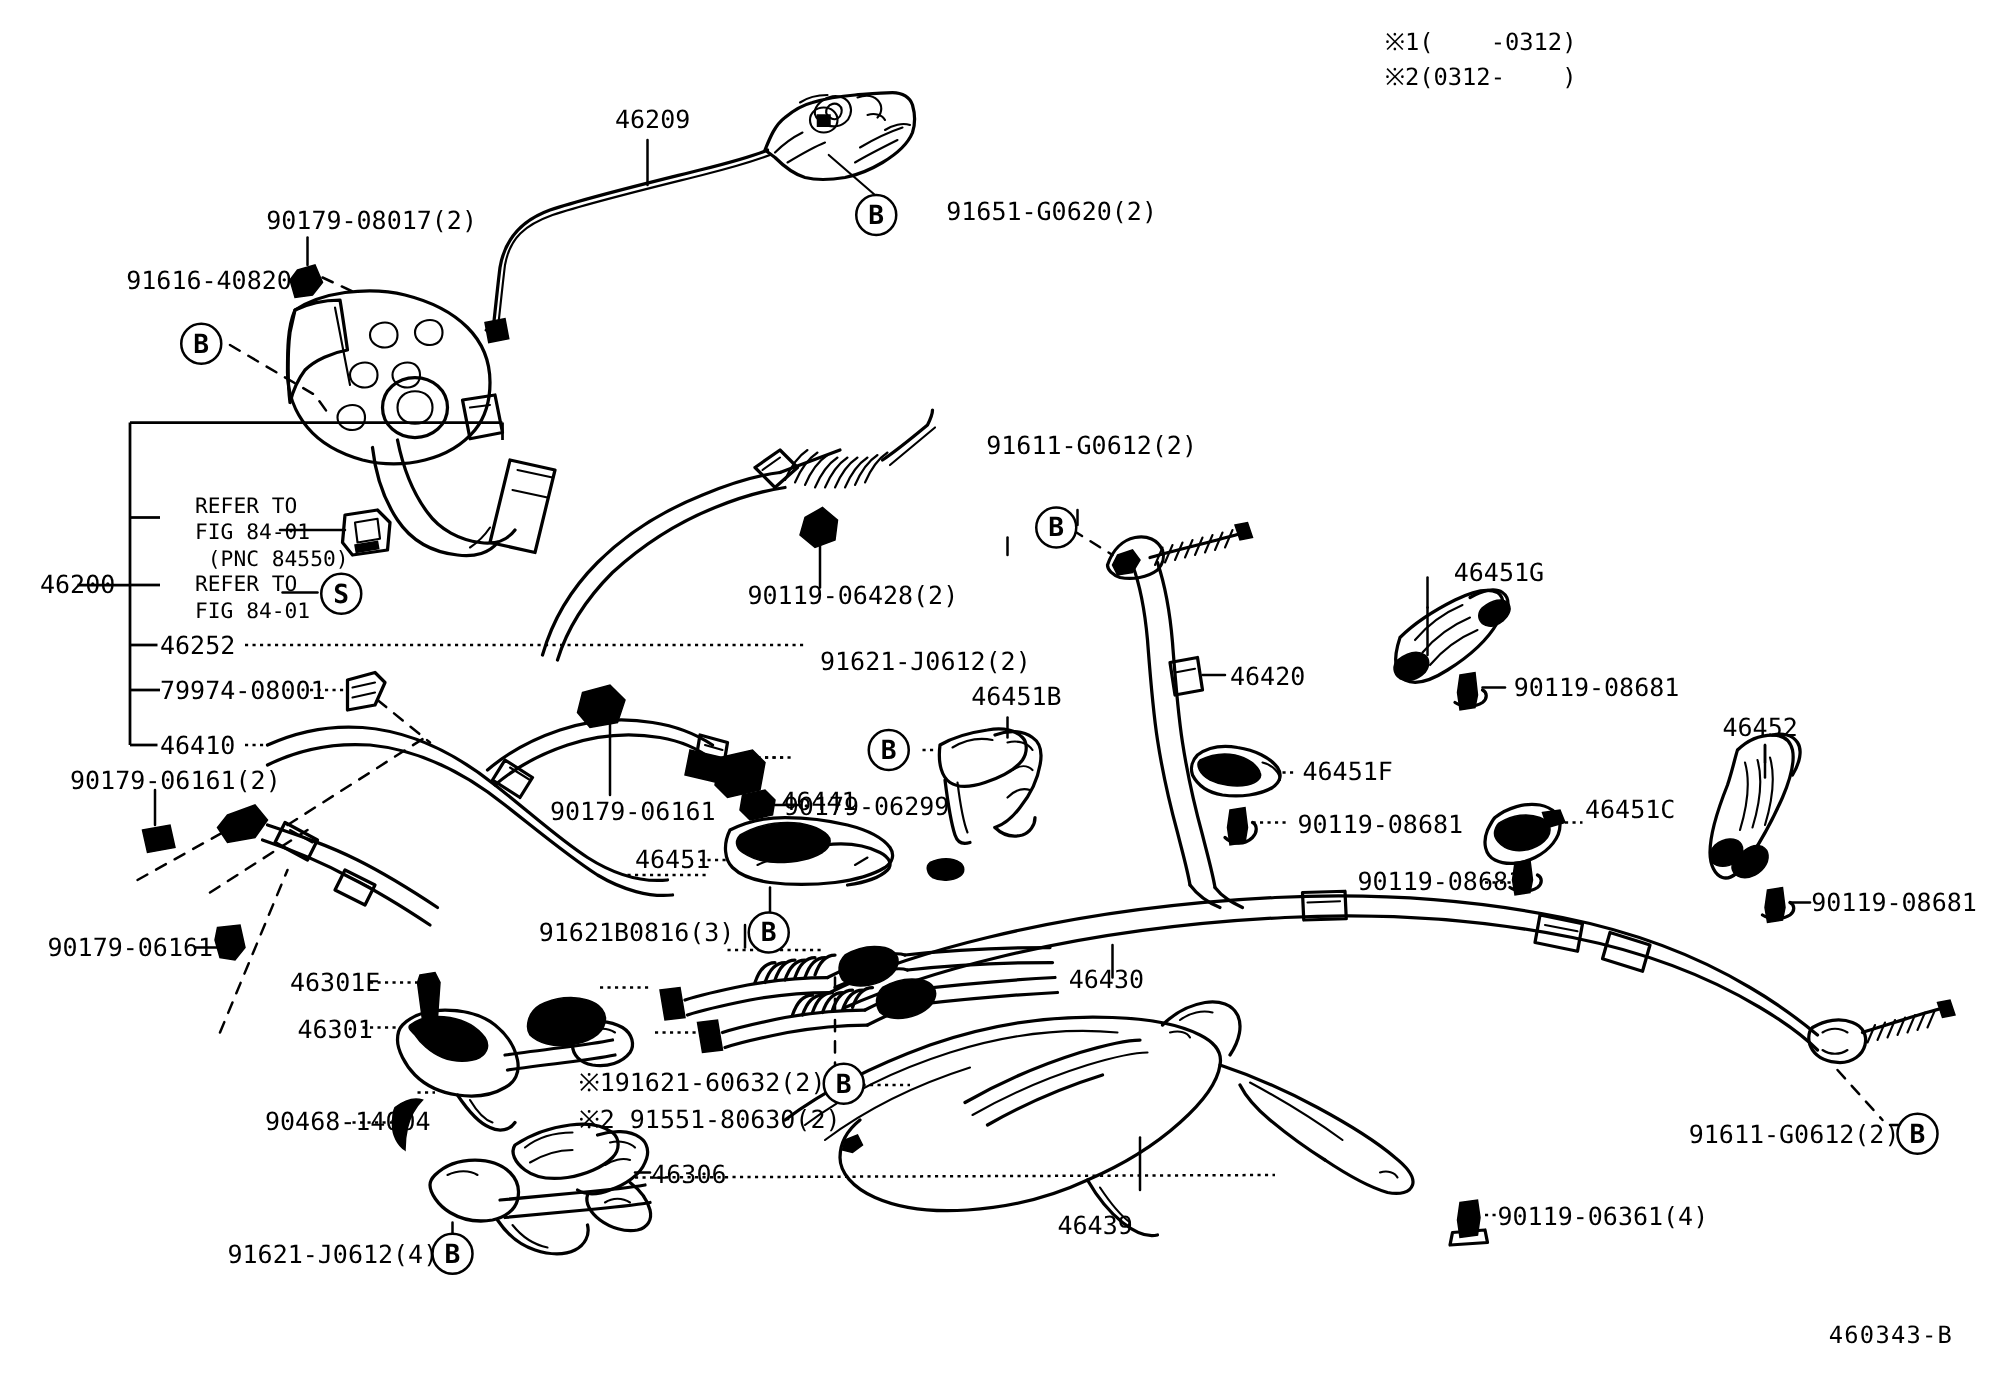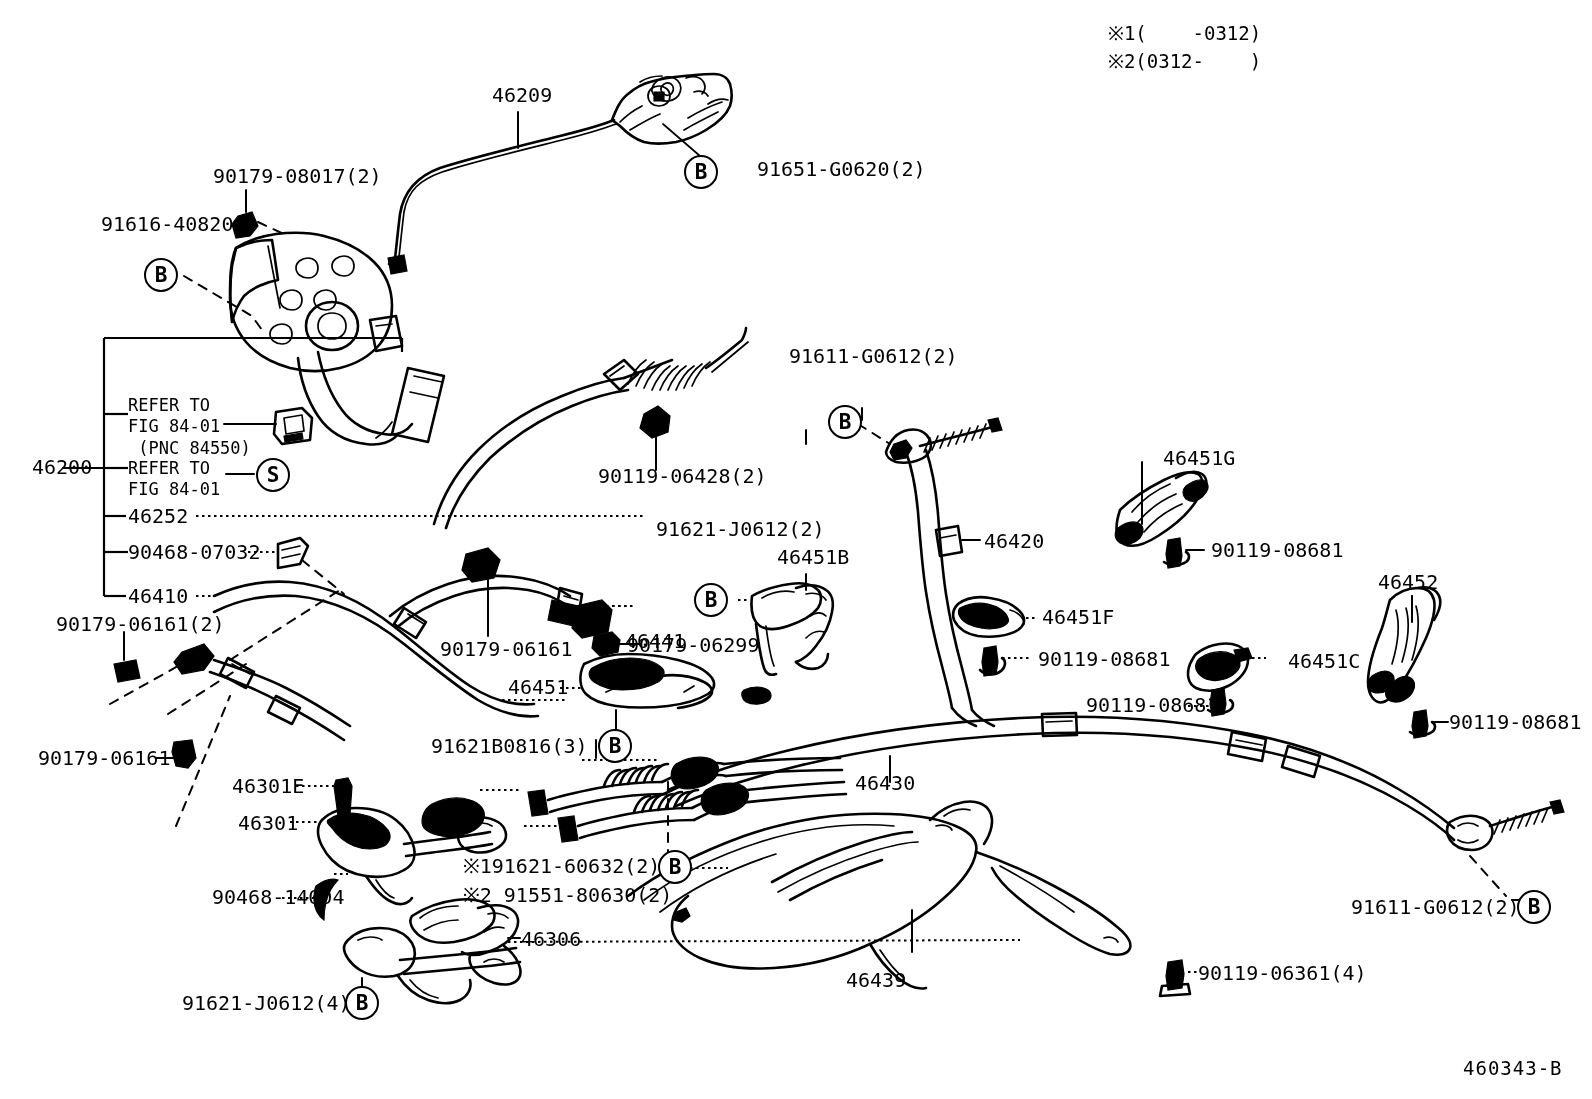--- a/index.html
+++ b/index.html
@@ -34,20 +34,21 @@
     white-space: pre;
     color: #000;
   }
   .refer {
     position: absolute;
     font-family: "DejaVu Sans Mono", "Liberation Mono", monospace;
     font-size: 17px;
     white-space: pre;
     line-height: 1.25;
     color: #000;
+    margin-left: 28px;
   }
   .dwgno {
     position: absolute;
     font-family: "DejaVu Sans Mono", "Liberation Mono", monospace;
     font-size: 19px;
     letter-spacing: 1px;
     color: #000;
   }
   
   .circ {
@@ -593,21 +594,21 @@
 
   <div class="refer" style="left:128px; top:395px;">REFER TO
 FIG 84-01
  (PNC 84550)</div>
   <div class="refer" style="left:128px; top:458px;">REFER TO
 FIG 84-01</div>
   <div class="circ" style="left:256px; top:458px;">S</div>
 
   <div class="lbl" style="left:32px; top:456px;">46200</div>
   <div class="lbl" style="left:128px; top:505px;">46252</div>
-  <div class="lbl" style="left:128px; top:541px;">90468-07032</div>
+  <div class="lbl" style="left:128px; top:541px;">79974-08001</div>
   <div class="lbl" style="left:128px; top:585px;">46410</div>
 
   <div class="lbl" style="left:56px; top:613px;">90179-06161(2)</div>
   <div class="lbl" style="left:38px; top:747px;">90179-06161</div>
   <div class="lbl" style="left:440px; top:638px;">90179-06161</div>
 
   <div class="lbl" style="left:598px; top:465px;">90119-06428(2)</div>
   <div class="lbl" style="left:789px; top:345px;">91611-G0612(2)</div>
   <div class="circ" style="left:828px; top:405px;">B</div>
   <div class="lbl" style="left:984px; top:530px;">46420</div>
@@ -620,21 +621,21 @@
   <div class="lbl" style="left:627px; top:634px;">90179-06299</div>
   <div class="lbl" style="left:508px; top:676px;">46451</div>
   <div class="lbl" style="left:431px; top:735px;">91621B0816(3)</div>
   <div class="circ" style="left:598px; top:729px;">B</div>
 
   <div class="lbl" style="left:1163px; top:447px;">46451G</div>
   <div class="lbl" style="left:1211px; top:539px;">90119-08681</div>
   <div class="lbl" style="left:1378px; top:571px;">46452</div>
   <div class="lbl" style="left:1042px; top:606px;">46451F</div>
   <div class="lbl" style="left:1038px; top:648px;">90119-08681</div>
-  <div class="lbl" style="left:1268px; top:650px;margin-left:20px;">46451C</div>
+  <div class="lbl" style="left:1268px; top:636px;">46451C</div>
   <div class="lbl" style="left:1086px; top:694px;">90119-08681</div>
   <div class="lbl" style="left:1449px; top:711px;">90119-08681</div>
   <div class="lbl" style="left:855px; top:772px;">46430</div>
 
   <div class="lbl" style="left:232px; top:775px;">46301E</div>
   <div class="lbl" style="left:238px; top:812px;">46301</div>
   <div class="lbl" style="left:182px; top:886px;margin-left:30px;">90468-14004</div>
 
   <div class="lbl" style="left:463px; top:855px;">※191621-60632(2)</div>
   <div class="circ" style="left:658px; top:850px;">B</div>

